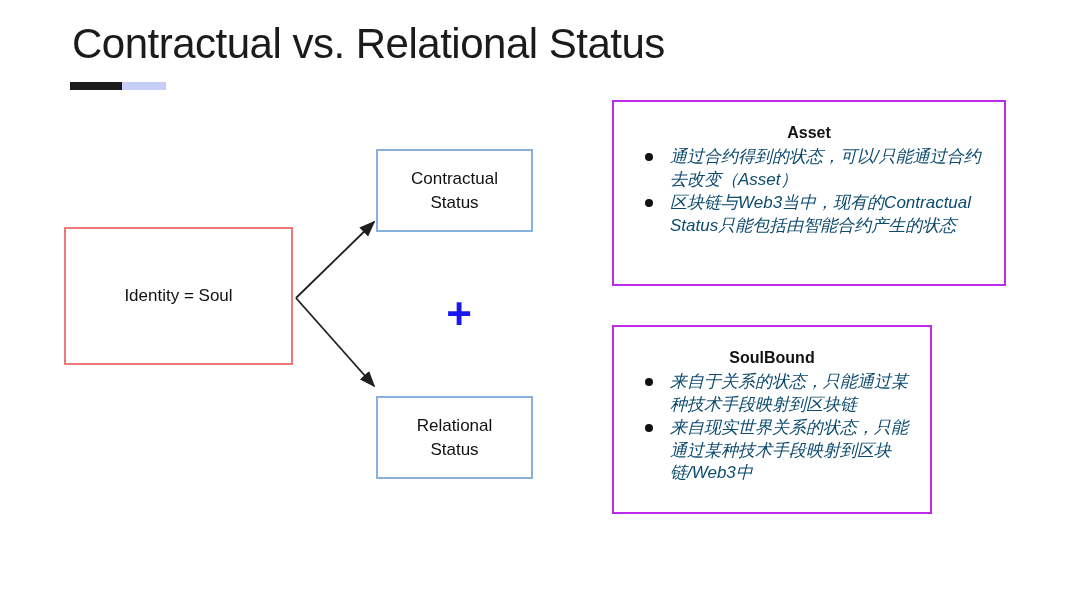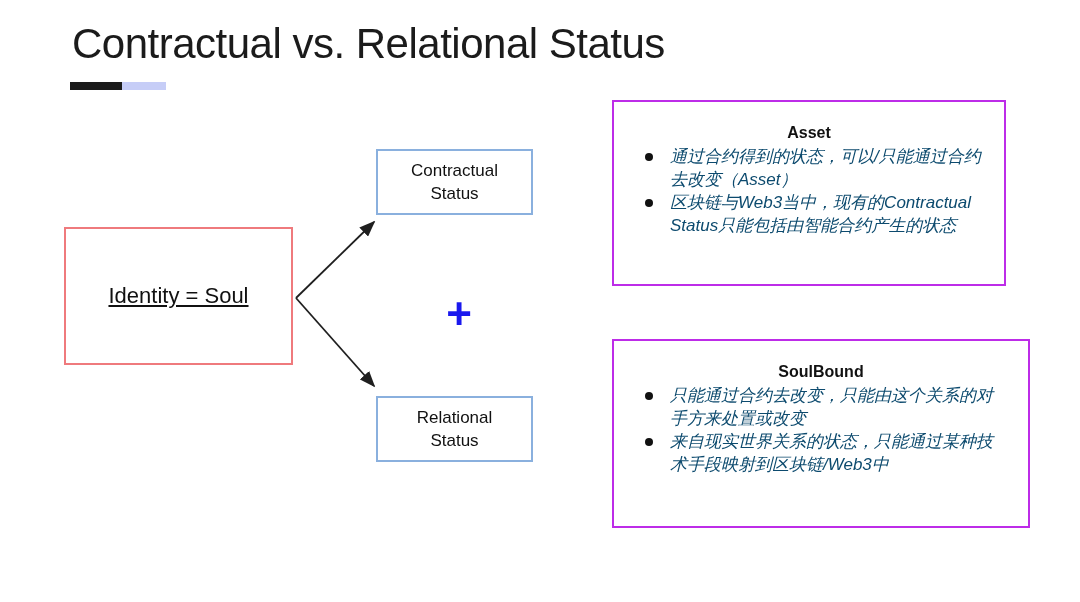--- a/index.html
+++ b/index.html
@@ -57,31 +57,30 @@
     width: 229px;
     height: 138px;
     border: 2px solid #ef7a7d;
     box-sizing: border-box;
     display: flex;
     align-items: center;
     justify-content: center;
     background: #ffffff;
   }
   #identity-box .box-text {
-    font-size: 22px;
+    font-size: 17px;
     color: #111111;
     font-family: "Liberation Sans", sans-serif;
-    text-decoration: underline;
   }
 
   
   .status-box {
     position: absolute;
     width: 157px;
-    height: 66px;
+    height: 83px;
     border: 2px solid #8ab0de;
     box-sizing: border-box;
     display: flex;
     align-items: center;
     justify-content: center;
     background: #ffffff;
     text-align: center;
   }
   .status-box .box-text {
     font-size: 17px;
@@ -120,21 +119,21 @@
   }
 
   
   .purple-panel {
     position: absolute;
     border: 2px solid #bd2ce8;
     box-sizing: border-box;
     background: #ffffff;
   }
   #asset-panel      { left: 612px; top: 100px; width: 394px; height: 186px; }
-  #soulbound-panel  { left: 612px; top: 339px; width: 418px; height: 189px; }
+  #soulbound-panel  { left: 612px; top: 325px; width: 320px; height: 189px; }
 
   .panel-heading {
     text-align: center;
     font-size: 16px;
     font-weight: 700;
     color: #111111;
     margin-top: 22px;
     margin-bottom: 4px;
     font-family: "Liberation Sans", sans-serif;
   }
@@ -217,21 +216,21 @@
         <span>区块链与Web3当中，现有的Contractual Status只能包括由智能合约产生的状态</span>
       </li>
     </ul>
   </div>
 
   <div id="soulbound-panel" class="purple-panel">
     <div class="panel-heading">SoulBound</div>
     <ul class="panel-list">
       <li>
         <span class="bullet"></span>
-        <span>只能通过合约去改变，只能由这个关系的对手方来处置或改变</span>
+        <span>来自于关系的状态，只能通过某种技术手段映射到区块链</span>
       </li>
       <li>
         <span class="bullet"></span>
         <span>来自现实世界关系的状态，只能通过某种技术手段映射到区块链/Web3中</span>
       </li>
     </ul>
   </div>
 
 </div>
 

